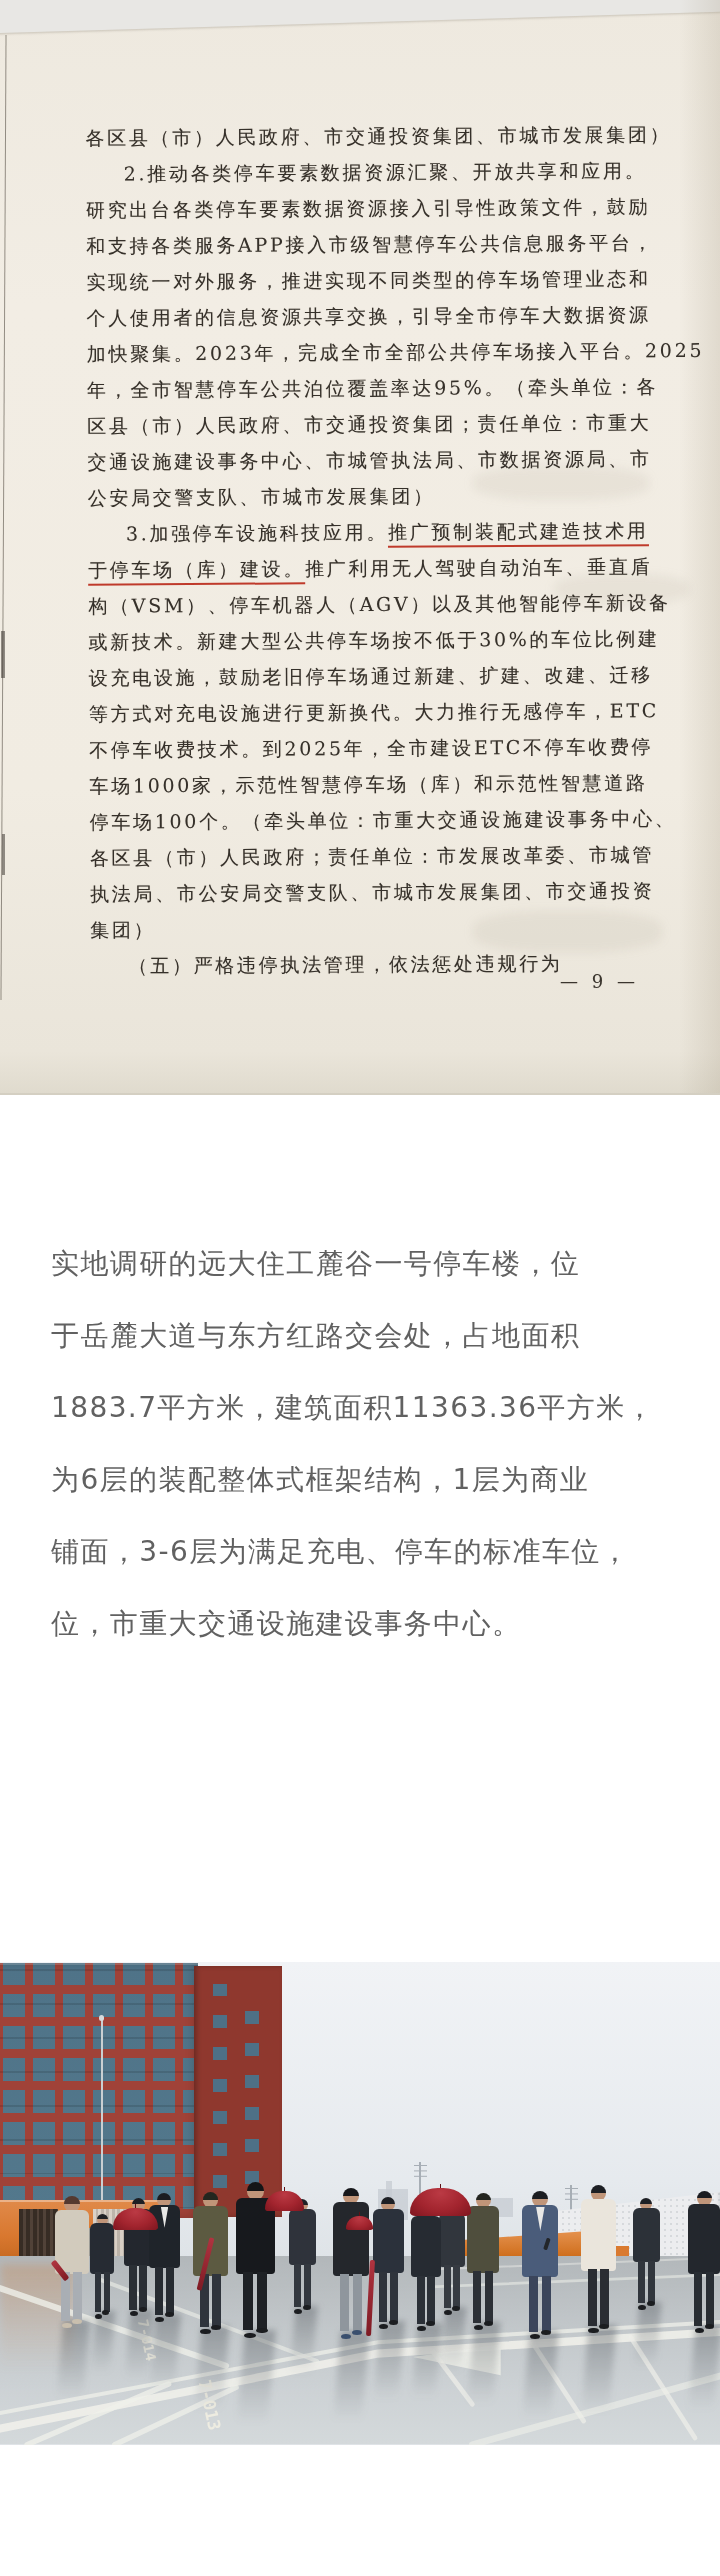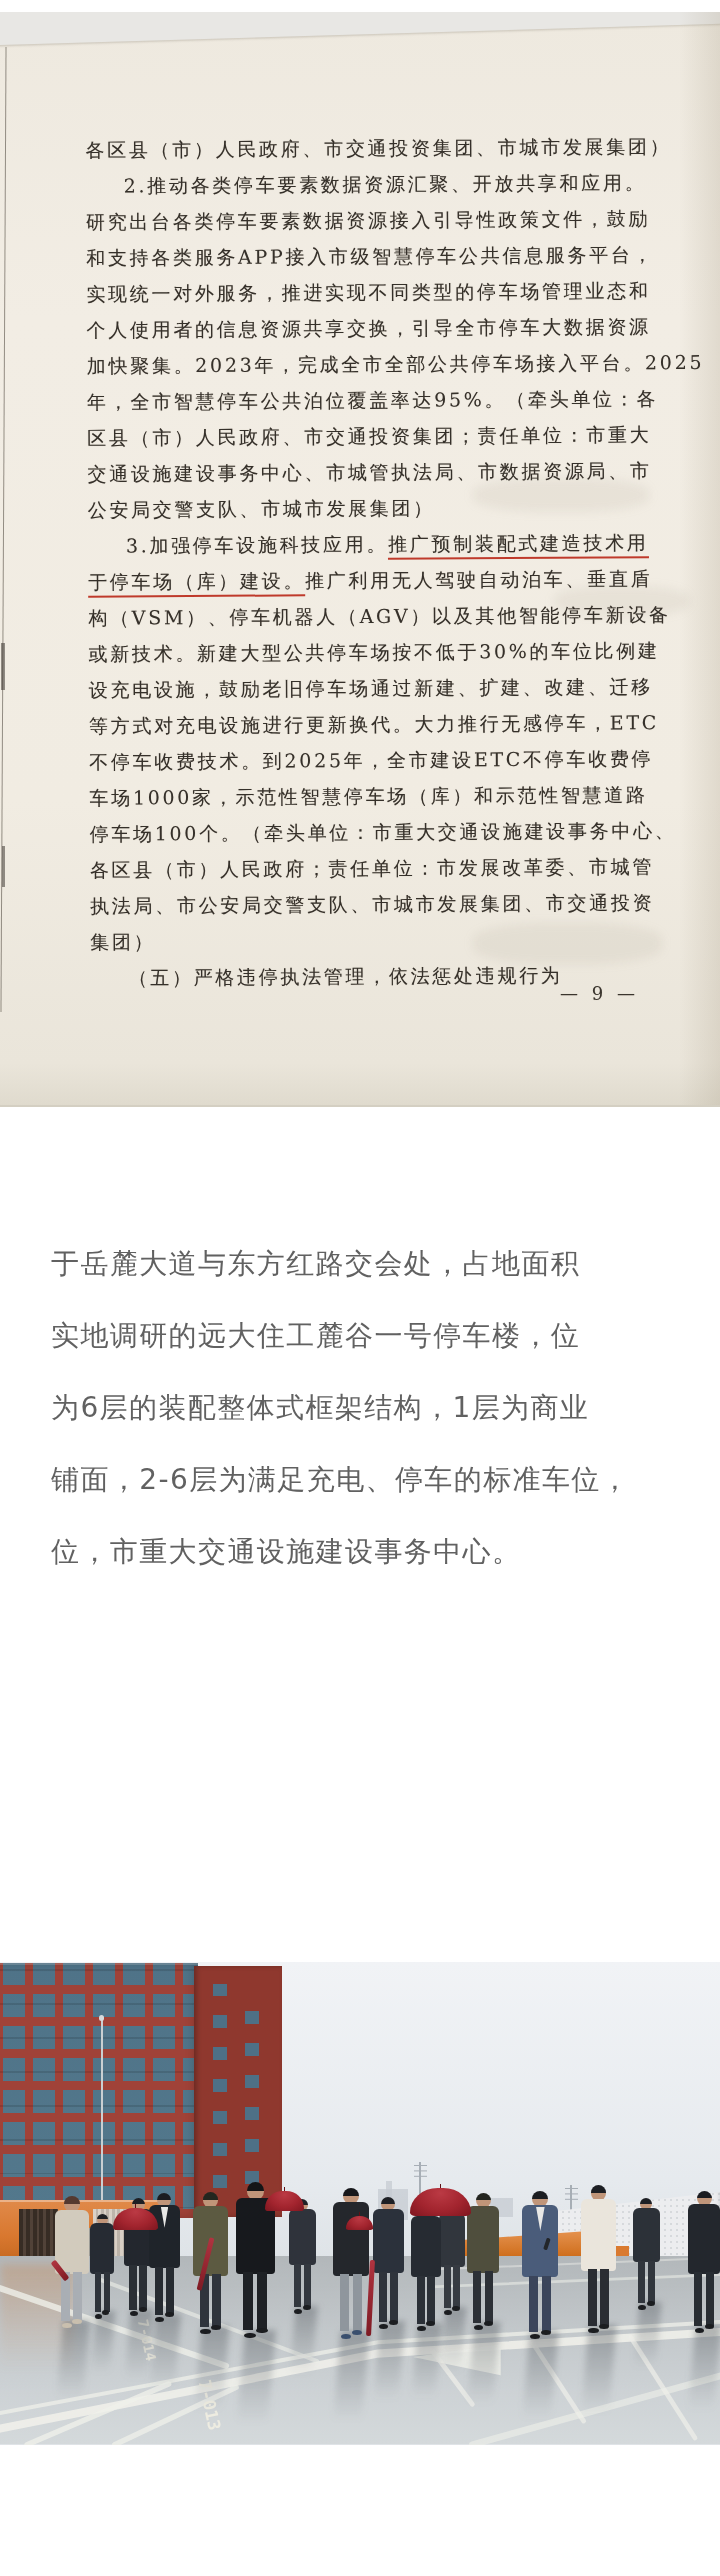--- a/index.html
+++ b/index.html
@@ -1,20 +1,20 @@
 <!DOCTYPE html>
 <html style="font-size:10.8px"><head>
 <meta charset="utf-8">
 <style>
   html,body{margin:0;padding:0;background:#ffffff;}
   .page{position:relative;width:720px;height:2576px;background:#ffffff;overflow:hidden;
         font-family:"DejaVu Sans","Liberation Sans",sans-serif;}
 
   
-  .scan{position:absolute;left:0;top:12px;width:720px;height:1095px;overflow:hidden;
+  .scan{position:absolute;left:0;top:0;width:720px;height:1095px;overflow:hidden;
         background:linear-gradient(180deg,#eee9df 0%,#f2ede4 28%,#f1ece2 72%,#eae5da 96%,#dfdacd 100%);}
   .scan-right-shade{position:absolute;right:0;top:0;width:41px;height:100%;
         background:linear-gradient(90deg,rgba(160,148,125,0) 0%,rgba(160,148,125,.22) 100%);}
   .scan-topstrip{position:absolute;left:-20px;top:-23px;width:783px;height:45px;
         background:#e8e7e4;transform:rotate(-1.7deg);box-shadow:0 1.4px 2px rgba(120,110,95,.25);}
   .scan-leftedge{position:absolute;left:3.4px;top:35px;width:1.4px;height:965px;
         background:rgba(70,62,52,.55);transform:rotate(.3deg);}
   .speck{position:absolute;background:rgba(45,40,33,.5);filter:blur(0.7px);}
   .smudge{position:absolute;background:rgba(150,140,122,.10);filter:blur(4.7px);border-radius:40%;}
 
@@ -137,24 +137,25 @@
         <div class="dline"><span>各区县（市）人民政府；责任单位：市发展改革委、市城管</span></div>
         <div class="dline"><span>执法局、市公安局交警支队、市城市发展集团、市交通投资</span></div>
         <div class="dline"><span>集团）</span></div>
         <div class="dline ind"><span>（五）严格违停执法管理，依法惩处违规行为</span></div>
       </div>
     <div class="page-number">— 9 —</div>
     <div class="scan-bottomedge"></div>
   </section>
 
   <section class="article-para" id="bodyPara">
+      <div class="pline">实地调研的远大住工麓谷一号停车楼，位</div>
       <div class="pline">于岳麓大道与东方红路交会处，占地面积</div>
-      <div class="pline">实地调研的远大住工麓谷一号停车楼，位</div>
+      <div class="pline">1883.7平方米，建筑面积11363.36平方米，</div>
       <div class="pline">为6层的装配整体式框架结构，1层为商业</div>
-      <div class="pline">铺面，2-6层为满足充电、停车的标准车位，</div>
+      <div class="pline">铺面，3-6层为满足充电、停车的标准车位，</div>
       <div class="pline">位，市重大交通设施建设事务中心。</div>
     </section>
 
   <section class="photo">
     <div class="sky"></div>
     <div class="building"></div>
     <div class="tower">
       <div class="tower-win tw1"></div>
       <div class="tower-win tw2"></div>
     </div>

